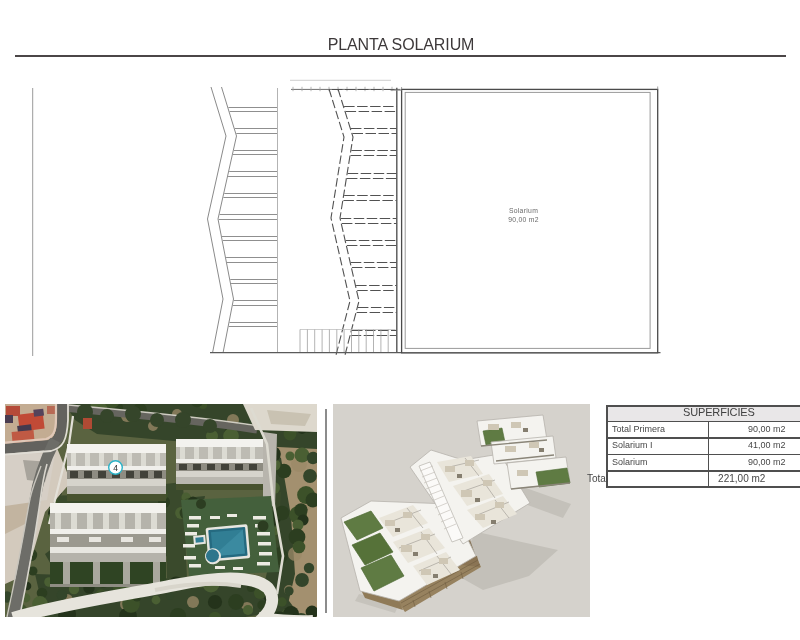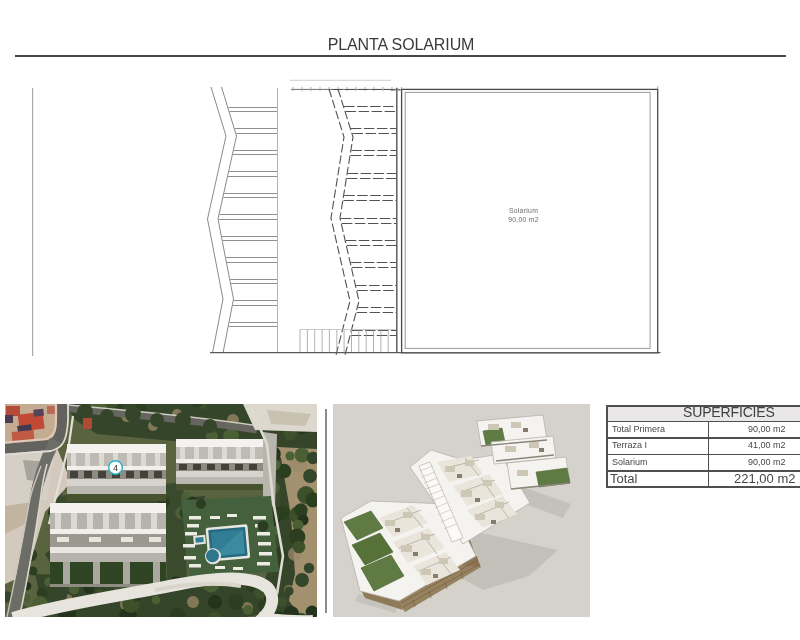--- a/index.html
+++ b/index.html
@@ -606,45 +606,45 @@
         <rect x="190" y="24" width="5" height="4"></rect>
         <rect x="206" y="44" width="5" height="4"></rect>
       </g>
   </g>
 </svg>
 
 <div style="position:absolute;left:0;top:0">
 <div style="position:absolute;left:606px;top:405px;width:194px;height:83px;background:#ffffff"></div>
 
 <div style="position:absolute;left:606px;top:406.4px;width:194px;height:14.2px;background:#e9e7e8"></div>
-<div style="position:absolute;left:602px;top:405px;width:194px;height:14.5px;font-size:14px;line-height:15.6px;letter-spacing:-0.15px;color:#414141">
+<div style="position:absolute;left:602px;top:405px;width:194px;height:14.5px;font-size:11px;line-height:15.6px;letter-spacing:-0.15px;color:#414141">
       <span style="position:absolute;left:81px">SUPERFICIES</span>
     </div>
 
 <div style="position:absolute;left:606px;top:405px;width:194px;height:1.5px;background:#4f4f4f"></div>
 <div style="position:absolute;left:606px;top:420.5px;width:194px;height:1.5px;background:#4f4f4f"></div>
 <div style="position:absolute;left:606px;top:437px;width:194px;height:1.5px;background:#4f4f4f"></div>
 <div style="position:absolute;left:606px;top:453.5px;width:194px;height:1.5px;background:#4f4f4f"></div>
 <div style="position:absolute;left:606px;top:470px;width:194px;height:1.5px;background:#4f4f4f"></div>
 <div style="position:absolute;left:606px;top:486.4px;width:194px;height:1.5px;background:#4f4f4f"></div>
 <div style="position:absolute;left:606px;top:405px;width:1.5px;height:83px;background:#4f4f4f"></div>
 <div style="position:absolute;left:708px;top:421px;width:1.4px;height:65.5px;background:#4f4f4f"></div>
 
 <div style="position:absolute;left:606px;top:421.5px;height:15.5px;width:194px;font-size:9px;line-height:15.5px;color:#474747">
       <span style="position:absolute;left:6px">Total Primera</span>
       <span style="position:absolute;left:103px;width:115.5px;text-align:center">90,00 m2</span>
     </div>
 
 <div style="position:absolute;left:606px;top:438px;height:15.5px;width:194px;font-size:9px;line-height:15.5px;color:#474747">
-      <span style="position:absolute;left:6px">Terraza I</span>
+      <span style="position:absolute;left:6px">Solarium I</span>
       <span style="position:absolute;left:103px;width:115.5px;text-align:center">41,00 m2</span>
     </div>
 
 <div style="position:absolute;left:606px;top:454.5px;height:15.5px;width:194px;font-size:9px;line-height:15.5px;color:#474747">
       <span style="position:absolute;left:6px">Solarium</span>
       <span style="position:absolute;left:103px;width:115.5px;text-align:center">90,00 m2</span>
     </div>
 
-<div style="position:absolute;left:604px;top:471px;height:15px;width:194px;font-size:13px;line-height:15.5px;color:#474747">
+<div style="position:absolute;left:581px;top:471px;height:15px;width:194px;font-size:10px;line-height:15.5px;color:#474747">
       <span style="position:absolute;left:6px">Total</span>
       <span style="position:absolute;left:103px;width:115.5px;text-align:center">221,00 m2</span>
     </div>
 </div>
 
 </body></html>

